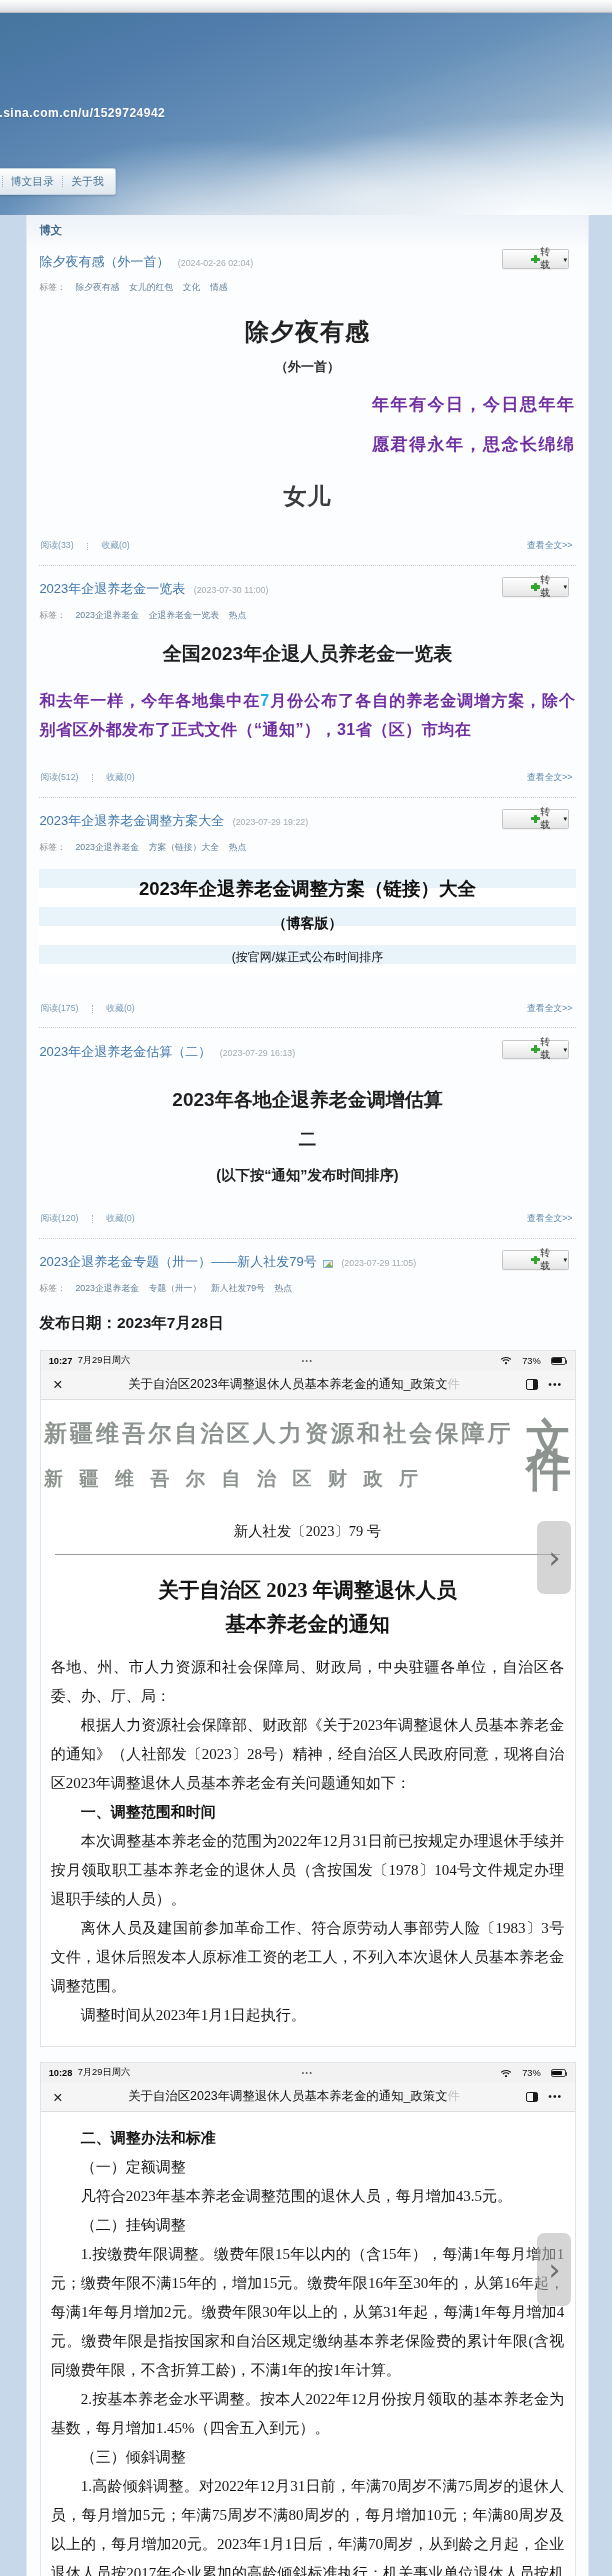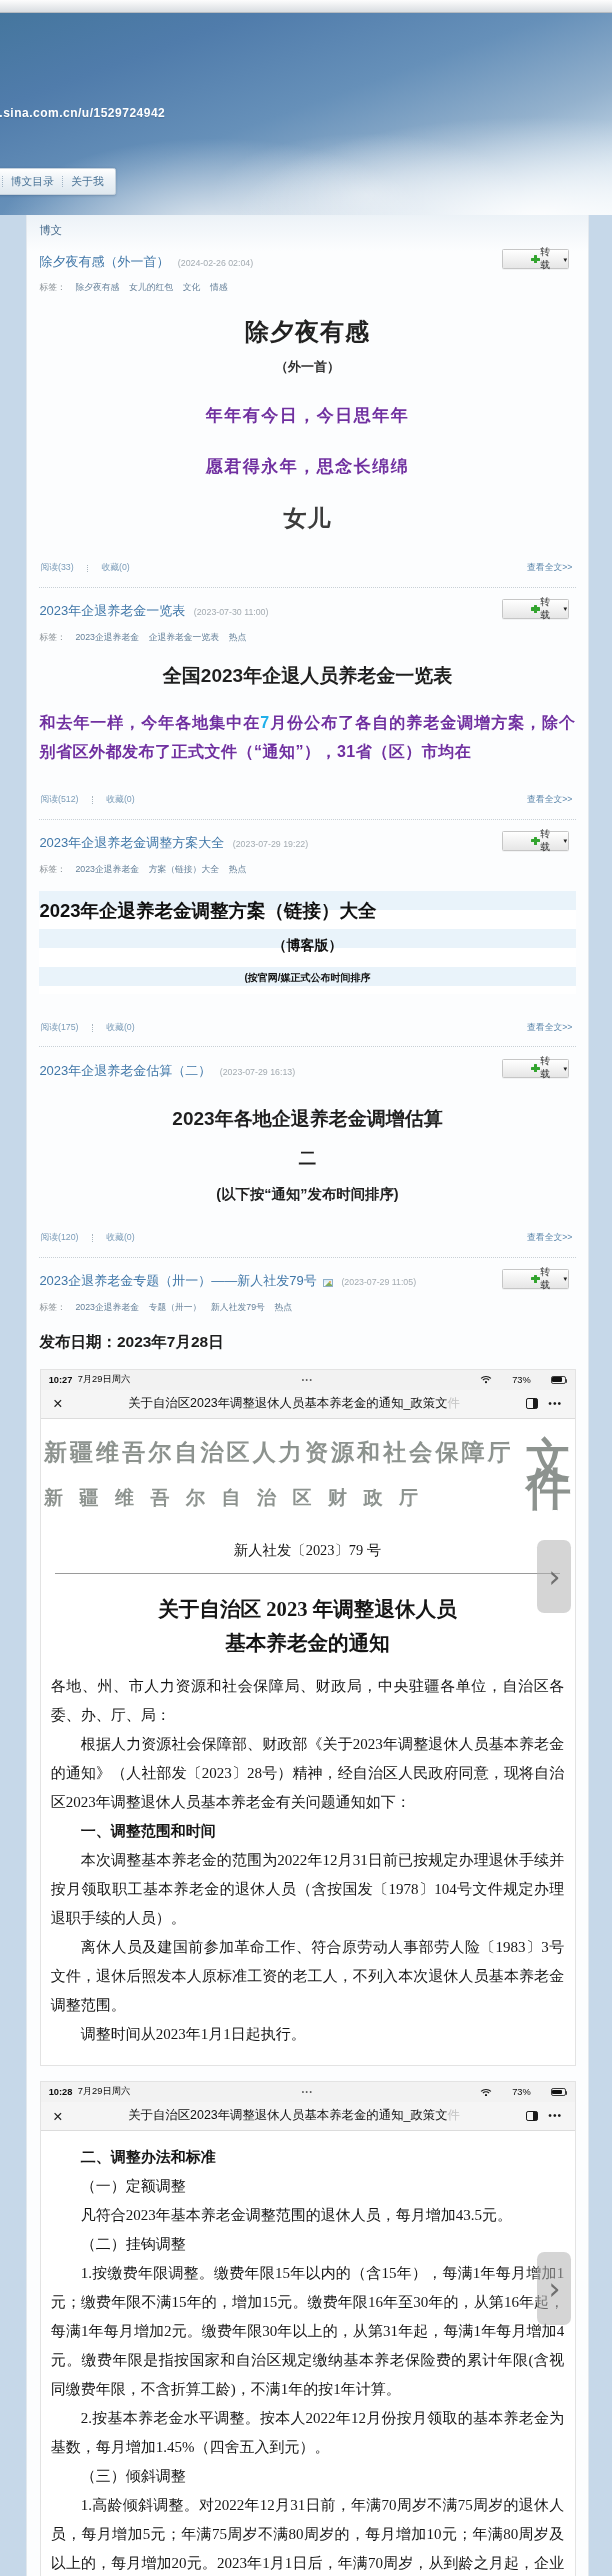--- a/index.html
+++ b/index.html
@@ -20,21 +20,21 @@
   .banner-url { position:absolute; left:-28px; top:93px; color:#ffffff; font-size:12px; font-weight:bold; letter-spacing:0.5px; text-shadow:0 0.5px 1px rgba(40,70,110,.35); white-space:nowrap; }
   .nav-tabs { position:absolute; left:-93px; top:155px; width:209px; height:27px;
     background:linear-gradient(#ffffff,#eef3f7 40%,#dfe8ef); border:0.5px solid #c6d2dd; border-radius:2.1px;
     box-shadow:0 0.5px 2.1px rgba(30,60,90,.25); display:flex; align-items:center; justify-content:flex-end; padding:0 11.3px; gap:8.2px; }
   .nav-tab { color:#4a7396; font-size:10.8px; cursor:pointer; white-space:nowrap; }
   .nav-sep { border-left:0.5px dotted #9fb3c4; height:11.3px; }
 
   
   .content { position:absolute; left:26px; top:215px; width:563px; min-height:3448px;
     background:#fcfdfe; background-image:linear-gradient(#ecf2f7,#fcfdfe 36px); border:0.5px solid #e2e8ee; border-top:none; }
-  .blog-label { padding:8.2px 0 0 12.4px; color:#44688a; font-size:11.3px; font-weight:normal; }
+  .blog-label { padding:8.2px 0 0 12.4px; color:#44688a; font-size:11.3px; font-weight:bold; }
 
   .post { padding:0 12.4px; }
   .post-head { position:relative; margin-top:14.4px; min-height:20.6px; }
   .post-title { font-size:13px; color:#4077a8; text-decoration:none; cursor:pointer; }
   .post-date { font-size:8.8px; color:#a3abb1; margin-left:6.2px; }
   .img-icon { display:inline-block; width:9.8px; height:8.2px; border:0.5px solid #8fb0c9; background:linear-gradient(#d8ecf8,#ffffff); position:relative; vertical-align:middle; margin-left:4.1px; overflow:hidden; }
   .img-hill { position:absolute; left:0.5px; bottom:0; width:0; height:0; border-left:4.1px solid transparent; border-right:4.1px solid transparent; border-bottom:4.1px solid #7fae62; }
   .img-sun { position:absolute; right:1px; top:1px; width:2.1px; height:2.1px; border-radius:50%; background:#e9a33c; }
   .repost-btn { position:absolute; right:6.2px; top:-3.1px; width:67px; height:19.6px; border:0.5px solid #c6c6c6; border-radius:1.5px;
     background:linear-gradient(#ffffff,#f1f1f1 55%,#e6e6e6); display:flex; align-items:center; justify-content:center; gap:4.1px; cursor:pointer; box-shadow:0 0.5px 0.5px rgba(0,0,0,.08);padding-left:28px; }
@@ -48,47 +48,47 @@
   .tag { color:#637f98; margin-left:7.2px; text-decoration:none; cursor:pointer; }
   .post-foot { display:flex; align-items:center; margin-top:24px; padding:4.1px 3.1px 5.2px 1px; font-size:8.8px; }
   .foot-link { color:#7b9cb8; text-decoration:none; cursor:pointer; }
   .foot-sep { border-left:0.5px dotted #a8b4bd; height:7.7px; margin:0 13.4px; }
   .foot-right { margin-left:auto; color:#5d88ac; text-decoration:none; cursor:pointer; }
   .divider { border-top:0.5px dotted #c8d0d6; margin:7.2px 0 1px; }
 
   
   .b1-title { font-size:24px; font-weight:bold; color:#222; text-align:center; margin-top:21.6px; letter-spacing:1px; }
   .b1-sub { font-size:13px; font-weight:bold; color:#2e2e2e; text-align:center; margin-top:10.3px; }
-  .poem { font-size:17px; font-weight:bold; color:#7030a0; text-align:center; margin-top:28px; letter-spacing:1.5px; }
+  .poem { font-size:17px; font-weight:bold; color:#7030a0; text-align:right; margin-top:17px; letter-spacing:1.5px; }
   .b1-daughter { font-size:23px; font-weight:bold; color:#3c3c3c; text-align:center; margin:25px 0 3.1px; letter-spacing:1px; }
 
   
   .b2-title { font-size:19px; font-weight:bold; color:#1f1f1f; text-align:center; margin-top:18.5px; }
   .b2-para { font-size:16px; font-weight:bold; color:#7030a0; line-height:29px; margin-top:19.6px; text-align:justify; letter-spacing:0.5px; }
   .hl7 { color:#1fb0ea; }
 
   
   .b3-wrap { margin-top:15.5px; padding:6.2px 0 9.3px; background:repeating-linear-gradient(180deg,#e9f3fa 0 19px,#ffffff 19px 38px); }
-  .b3-title { font-size:18.5px; font-weight:bold; color:#111; text-align:left; }
+  .b3-title { font-size:18.5px; font-weight:bold; color:#111; text-align:center; }
   .b3-sub { font-size:14px; font-weight:bold; color:#111; text-align:center; margin-top:14.4px; }
-  .b3-note { font-size:10px; font-weight:bold; color:#111; text-align:center; margin-top:15.5px; }
+  .b3-note { font-size:12px; font-weight:normal; color:#111; text-align:center; margin-top:15.5px; }
 
   
   .b4-title { font-size:19px; font-weight:bold; color:#1f1f1f; text-align:center; margin-top:24px; }
   .b4-sub { font-size:17.5px; font-weight:bold; color:#1f1f1f; text-align:center; margin-top:13.4px; }
   .b4-note { font-size:14.4px; font-weight:bold; color:#1f1f1f; text-align:center; margin-top:15.5px; margin-bottom:17px; }
 
   
   .b5-date { font-size:15.5px; font-weight:bold; color:#1c1c1c; margin-top:18.5px; }
   .shot { position:relative; width:536px; margin:15.5px auto 0; background:#ffffff; border:0.5px solid #e3e3e3; }
   .sbar { position:relative; height:19.6px; background:#f2f2f2; display:flex; align-items:center; padding:0 8.2px; font-size:9.3px; color:#0c0c0c; }
   .sbar-time { font-weight:bold; }
   .sbar-date { margin-left:5.2px; }
   .sbar-dots { position:absolute; left:0; right:0; text-align:center; color:#5a5a5a; font-size:6.7px; letter-spacing:1.5px; }
-  .sbar-right { margin-left:auto; display:flex; align-items:center; gap:20px; z-index:1; }
+  .sbar-right { margin-left:auto; display:flex; align-items:center; gap:10px; z-index:1; }
   .batt-shell { position:relative; width:15.5px; height:7.7px; border:0.5px solid #3a3a3a; border-radius:2.1px; }
   .batt-fill { position:absolute; left:0.5px; top:0.5px; bottom:0.5px; width:70%; background:#111; border-radius:1px; }
   .batt-nub { position:absolute; right:-2.1px; top:2.1px; width:1.5px; height:3.6px; background:#3a3a3a; border-radius:0 1px 1px 0; }
   .nbar { height:29px; background:#f5f5f5; border-bottom:0.5px solid #dcdcdc; display:flex; align-items:center; padding:0 12.4px; }
   .nbar-close { font-size:16.5px; color:#1a1a1a; line-height:1; }
   .nbar-title { flex:1; text-align:center; font-size:12.4px; color:#101010; white-space:nowrap; overflow:hidden; padding:0 7.2px; }
   .faded { color:#c3c3c3; }
   .nbar-icons { display:flex; align-items:center; gap:10.3px; }
   .reader-icon { position:relative; width:12.4px; height:10.3px; border:1px solid #1a1a1a; border-radius:2.1px; }
   .ri-bar { position:absolute; right:0; top:0; bottom:0; width:3.6px; background:#1a1a1a; }

